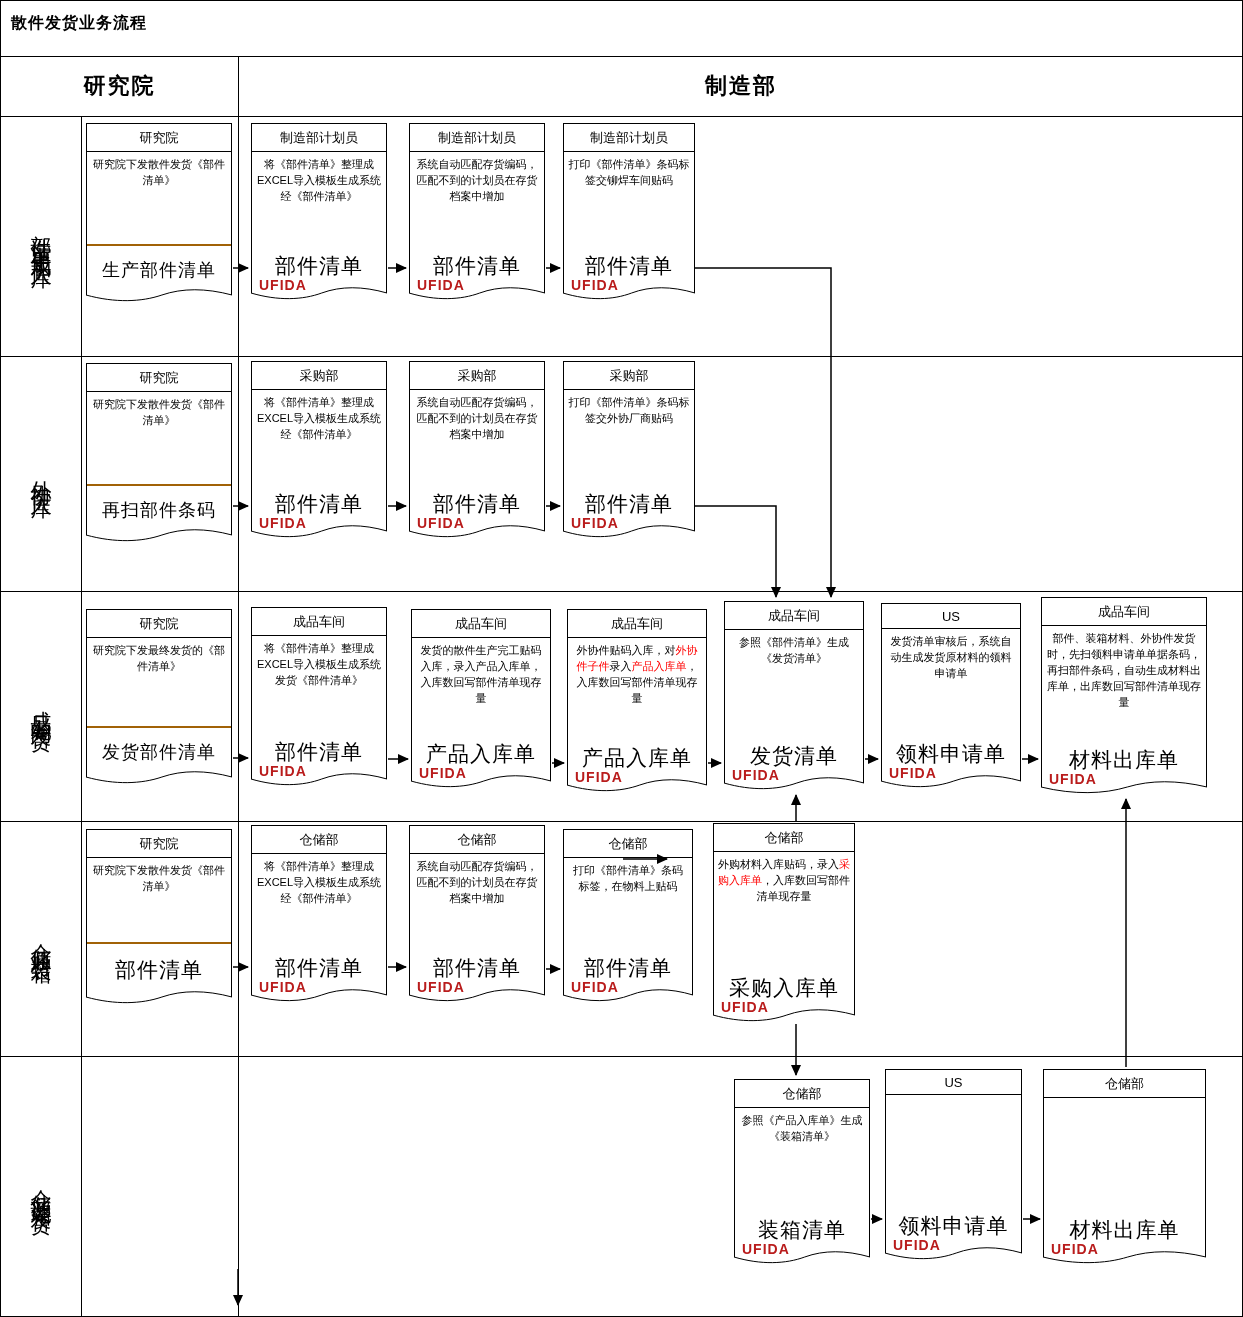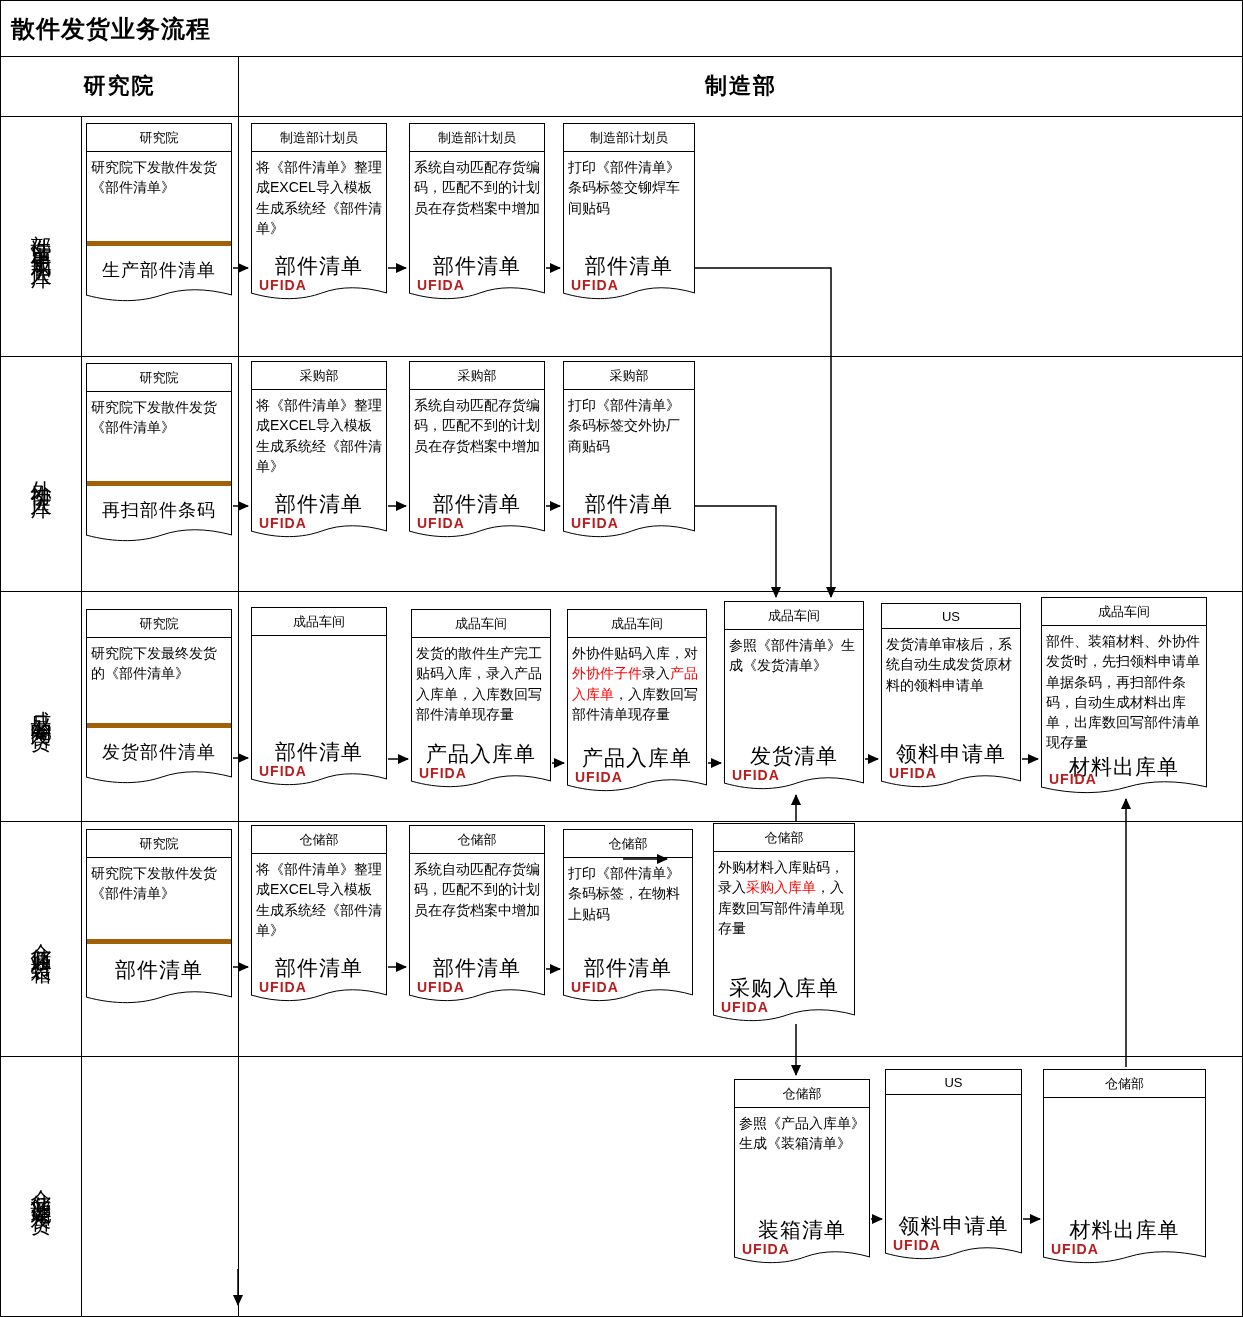--- a/index.html
+++ b/index.html
@@ -1,30 +1,30 @@
 <!DOCTYPE html>
 <html><head>
 <meta charset="utf-8">
 <style>
   * { margin:0; padding:0; box-sizing:border-box; }
   html,body { background:#fff; font-family:"Liberation Sans", sans-serif; }
   .canvas { position:relative; width:1243px; height:1317px; background:#fff; border:1px solid #000; overflow:hidden; }
-  .title { position:absolute; left:10px; top:12px; font-size:24px; font-weight:bold; letter-spacing:1px; }
+  .title { position:absolute; left:10px; top:12px; font-size:16px; font-weight:bold; letter-spacing:1px; }
   .hline { position:absolute; left:0; width:1243px; border-top:1px solid #000; height:0; }
   .vline { position:absolute; border-left:1px solid #000; width:0; }
   .col-head { position:absolute; top:55px; height:60px; display:flex; align-items:center; justify-content:center; font-size:22px; font-weight:bold; letter-spacing:2px; }
   .lane-label { position:absolute; left:0; width:80px; display:flex; align-items:center; justify-content:center; writing-mode:vertical-rl; text-orientation:upright; font-size:21px; letter-spacing:4px; }
   .doc { position:absolute; }
   .doc-inner { position:absolute; left:0; right:0; top:0; bottom:8px; border:1px solid #000; border-bottom:none; background:#fff; display:flex; flex-direction:column; }
   .doc-wave { position:absolute; left:0; bottom:0; width:100%; height:16px; display:block; }
   .doc-head { border-bottom:1px solid #000; text-align:center; font-size:13px; padding:5px 2px 4px; }
-  .doc-body { font-size:14px; line-height:1.45; padding:5px 4px 0; }
+  .doc-body { font-size:11px; line-height:1.45; padding:5px 4px 0; text-align:center; }
   .doc-label { margin-top:auto; text-align:center; font-size:21px; white-space:nowrap; padding-bottom:13px; letter-spacing:1px; }
   .doc-label.small { font-size:18px; }
-  .doc-label.sep { border-top:5px solid #a16207; padding-top:12px; }
+  .doc-label.sep { border-top:2px solid #a16207; padding-top:12px; }
   .ufida { position:absolute; left:7px; bottom:0; color:#b91c1c; font-weight:800; font-size:14px; letter-spacing:1px; font-family:"Liberation Sans", sans-serif; }
   .arrows { position:absolute; left:0; top:0; pointer-events:none; }
 </style>
 </head>
 <body>
 
 <div class="canvas">
 
   <div class="title">散件发货业务流程</div>
   <div class="hline" style="top:55px"></div>
@@ -146,20 +146,21 @@
       <div class="doc-label small sep">发货部件清单</div>
     </div>
     <svg class="doc-wave" viewBox="0 0 100 16" preserveAspectRatio="none">
         <path d="M0,8 C20,16 38,15 52,8 C66,1 82,1 100,8" fill="none" stroke="#000" vector-effect="non-scaling-stroke"></path>
       </svg>
   </div>
 
   <div class="doc" style="left:250px;top:606px;width:136px;height:180px">
     <div class="doc-inner">
       <div class="doc-head">成品车间</div>
+      <div class="doc-body"><span>将《部件清单》整理成EXCEL导入模板生成系统发货《部件清单》</span></div>
       <div class="doc-label">部件清单</div>
       <div class="ufida">UFIDA</div>
     </div>
     <svg class="doc-wave" viewBox="0 0 100 16" preserveAspectRatio="none">
         <path d="M0,8 C20,16 38,15 52,8 C66,1 82,1 100,8" fill="none" stroke="#000" vector-effect="non-scaling-stroke"></path>
       </svg>
   </div>
 
   <div class="doc" style="left:410px;top:608px;width:140px;height:180px">
     <div class="doc-inner">

